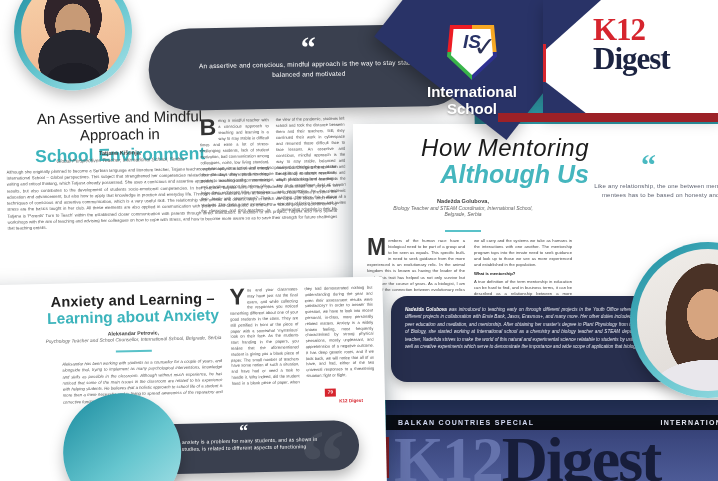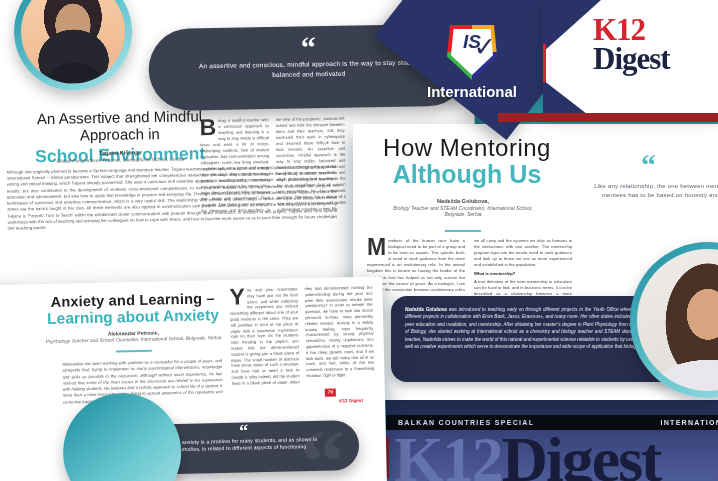--- a/index.html
+++ b/index.html
@@ -52,21 +52,21 @@
   #as-byline{left:0;top:178px;width:320px;text-align:center;}
   #as-byline .a{font-size:5.6px;color:#444;font-weight:bold;}
   #as-byline .r{font-size:5px;color:#666;font-style:italic;margin-top:1px;}
   #as-intro{left:46px;top:196px;width:330px;height:142px;font-size:4.3px;line-height:1.45;
     color:#555;text-align:justify;overflow:hidden;}
   #as-body{left:240px;top:148px;width:145px;height:160px;column-count:2;column-gap:7px;
     font-size:4px;line-height:1.5;color:#4a4a4a;text-align:justify;overflow:hidden;}
   .dropcap{float:left;font-size:23px;line-height:19px;padding-right:2px;color:#333;font-weight:bold;}
   
   #p-mentoring{left:353px;top:124px;width:377px;height:276px;z-index:3;}
-  #me-title{left:4px;top:10px;width:220px;text-align:center;}
+  #me-title{left:16px;top:10px;width:220px;text-align:right;font-style:italic;}
   #me-title .t1{font-size:24px;color:#1b1b1b;letter-spacing:.5px;}
   #me-title .t2{font-size:25px;font-weight:bold;color:#45b6be;margin-top:-2px;}
   #me-byline{left:0;top:74px;width:220px;text-align:center;}
   #me-byline .a{font-size:5.6px;font-weight:bold;color:#444;}
   #me-byline .r{font-size:5px;font-style:italic;color:#666;margin-top:1px;width:150px;
     margin-left:auto;margin-right:auto;}
   #me-div{left:92px;top:106px;width:36px;height:2px;background:#59c2c9;}
   #me-body{left:14px;top:114px;width:205px;height:60px;column-count:2;column-gap:9px;
     font-size:4.2px;line-height:1.45;color:#474747;text-align:justify;overflow:hidden;}
   #me-body .sub{font-weight:bold;display:block;margin:3px 0 1px;color:#222;}
@@ -245,20 +245,21 @@
 
   <div class="abs" id="is-diamond"></div>
   <div class="abs" id="is-logo">
     <div class="shield">
       <div class="inner"></div>
       <div class="is">IS</div>
       <div class="chk">✓</div>
     </div>
     <div id="is-name">
       <div>International</div>
+      <div>School</div>
     </div>
   </div>
 
   <div class="abs" id="k12-card">
     <div class="tri-tl"></div>
     <div class="tri-bl"></div>
     <div class="redline"></div>
     <div class="logo">
       <div class="k12">K12</div>
       <div class="digest">Digest</div>

